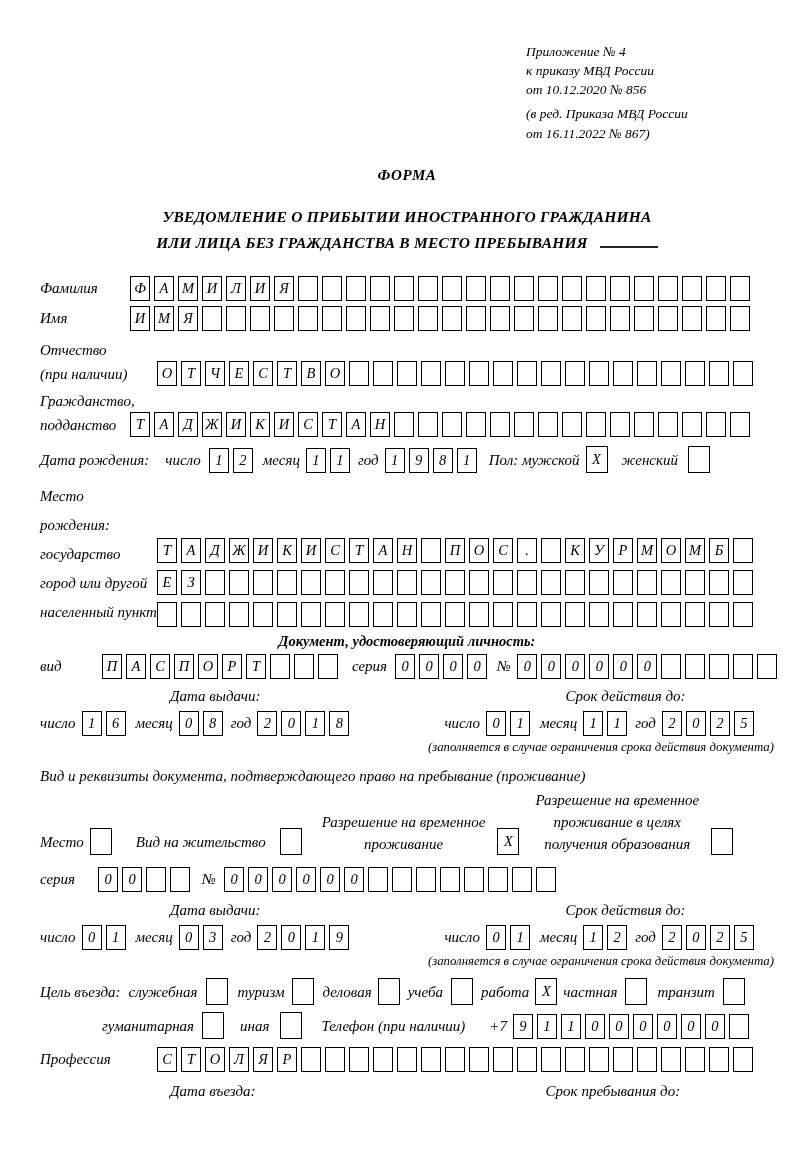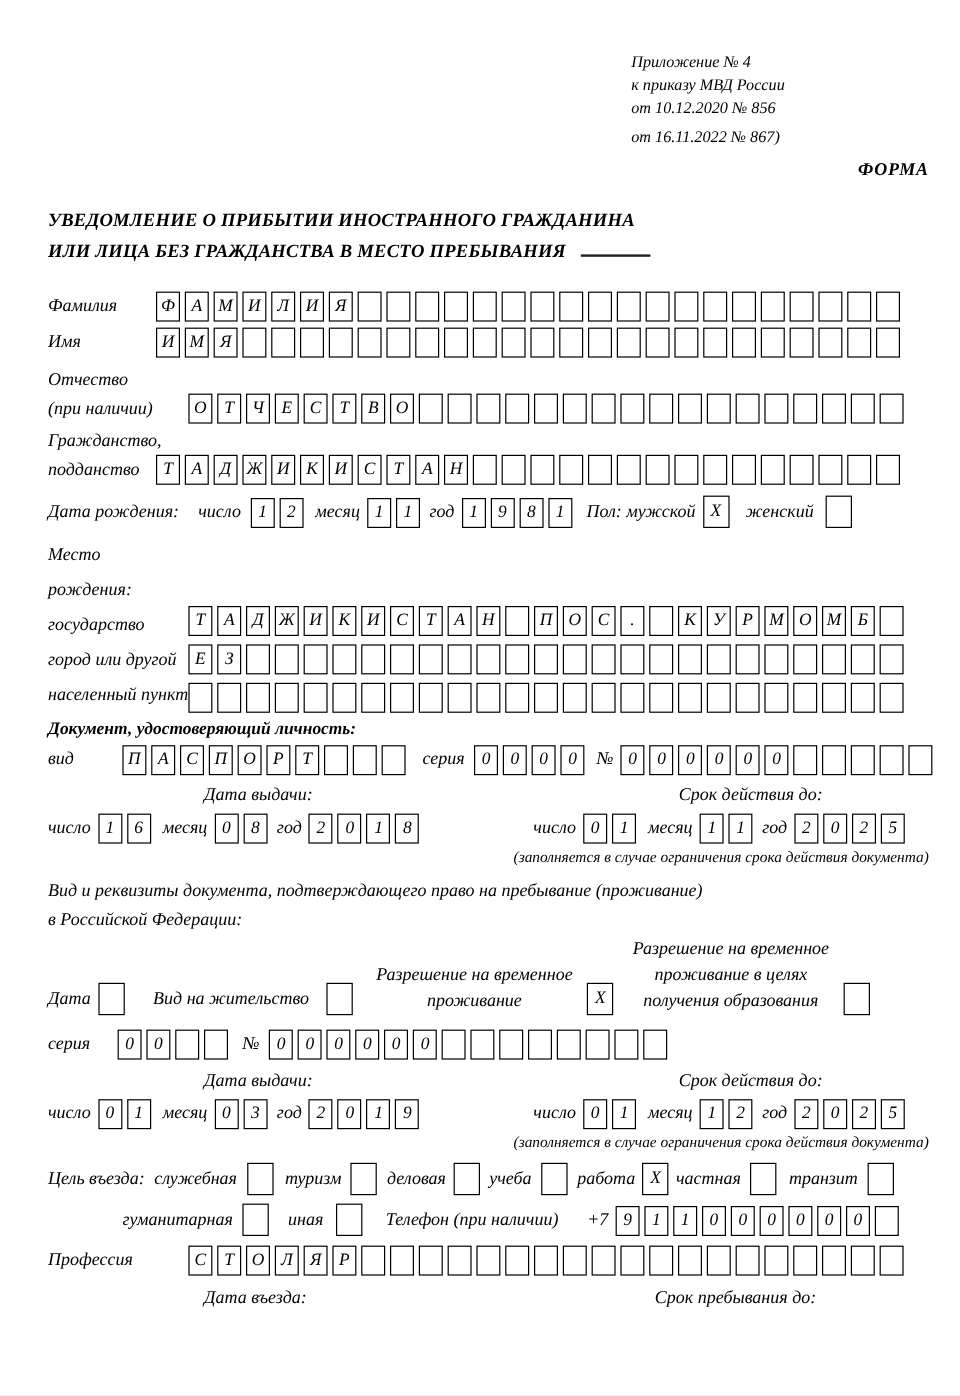--- a/index.html
+++ b/index.html
@@ -1,49 +1,50 @@
 <!DOCTYPE html>
 <html><head>
 <meta charset="utf-8">
 <style>
   html,body{margin:0;padding:0;background:#e8e8e8;}
   .page{width:800px;height:1163px;box-sizing:border-box;padding:42px 26px 0 40px;
         font-family:"Liberation Serif",serif;color:#000;background:#fff;overflow:hidden;margin:0 auto;font-style:italic;}
   .annex{margin-left:486px;font-size:13.5px;line-height:1.42;}
   .annex .edition{margin-top:5px;}
-  .forma{text-align:right;font-weight:bold;font-size:15px;margin-top:10px;letter-spacing:.6px;}
-  .title{font-weight:bold;font-size:15.5px;line-height:1.7;margin-top:20px;letter-spacing:.2px;}
+  .forma{text-align:center;font-weight:bold;font-size:15px;margin-top:24px;letter-spacing:.6px;}
+  .title{text-align:center;font-weight:bold;font-size:15.5px;line-height:1.7;margin-top:20px;letter-spacing:.2px;}
   .blank{display:inline-block;width:58px;border-bottom:2px solid #222;height:.95em;margin-left:12px;}
   .sec-heading{font-weight:bold;font-size:14.6px;margin-top:28px;white-space:nowrap;}
   .fr{display:flex;align-items:flex-end;font-size:15px;line-height:25px;}
   .lb{flex:0 0 auto;}
   .cs{display:flex;gap:4px;flex-wrap:nowrap;}
   .cell,.bx{flex:0 0 auto;width:20px;height:25px;border:1.6px solid #000;box-sizing:border-box;
         display:inline-flex;align-items:center;justify-content:center;font-size:14.5px;background:#fff;}
   .bx{width:22px;height:27px;}
   .col{display:flex;flex-direction:column;gap:7px;}
   .stack{line-height:29px;}
   .note{font-size:12.8px;line-height:1.3;}
-  .ctr{text-align:left;}
+  .ctr{text-align:center;}
   .bold{font-weight:bold;}
   .ml6{margin-left:6px}.ml8{margin-left:8px}.ml10{margin-left:10px}.ml12{margin-left:12px}
   .ml14{margin-left:14px}.ml16{margin-left:16px}.ml20{margin-left:20px}.ml24{margin-left:24px}
   .mlh{margin-left:95px}
   .mline{text-align:center;line-height:1.45;}
 </style>
 </head>
 <body>
 
 <div class="page">
 
   <div class="annex">
     <div>Приложение № 4</div>
     <div>к приказу МВД России</div>
     <div>от 10.12.2020 № 856</div>
     <div class="edition">
+      <div>(в ред. Приказа МВД России</div>
       <div>от 16.11.2022 № 867)</div>
     </div>
   </div>
   <div class="forma">ФОРМА</div>
 
   <div class="title">
     <div>УВЕДОМЛЕНИЕ О ПРИБЫТИИ ИНОСТРАННОГО ГРАЖДАНИНА</div>
     <div>
       <span>ИЛИ ЛИЦА БЕЗ ГРАЖДАНСТВА В МЕСТО ПРЕБЫВАНИЯ</span><span class="blank"></span>
     </div>
@@ -378,25 +379,24 @@
         <span class="cell">0</span>
         <span class="cell">2</span>
         <span class="cell">5</span>
       </span>
   </div>
 
   <div class="note" style="text-align:right;margin-top:3px">(заполняется в случае ограничения срока действия документа)</div>
 
   <div style="margin-top:8px;font-size:15px;line-height:1.6">
     <div>Вид и реквизиты документа, подтверждающего право на пребывание (проживание)</div>
-    <div>в Российской Федерации:</div>
   </div>
 
   <div class="fr" style="margin-top:2px">
-    <span class="lb">Дата</span>
+    <span class="lb">Место</span>
     <span class="bx ml6"></span>
     <span class="lb ml24">Вид на жительство</span>
     <span class="bx ml14"></span>
     <span class="lb mline ml20">
       <div>Разрешение на временное</div>
       <div>проживание</div>
     </span>
     <span class="bx ml12">X</span>
     <span class="lb mline ml16">
       <div>Разрешение на временное</div>

